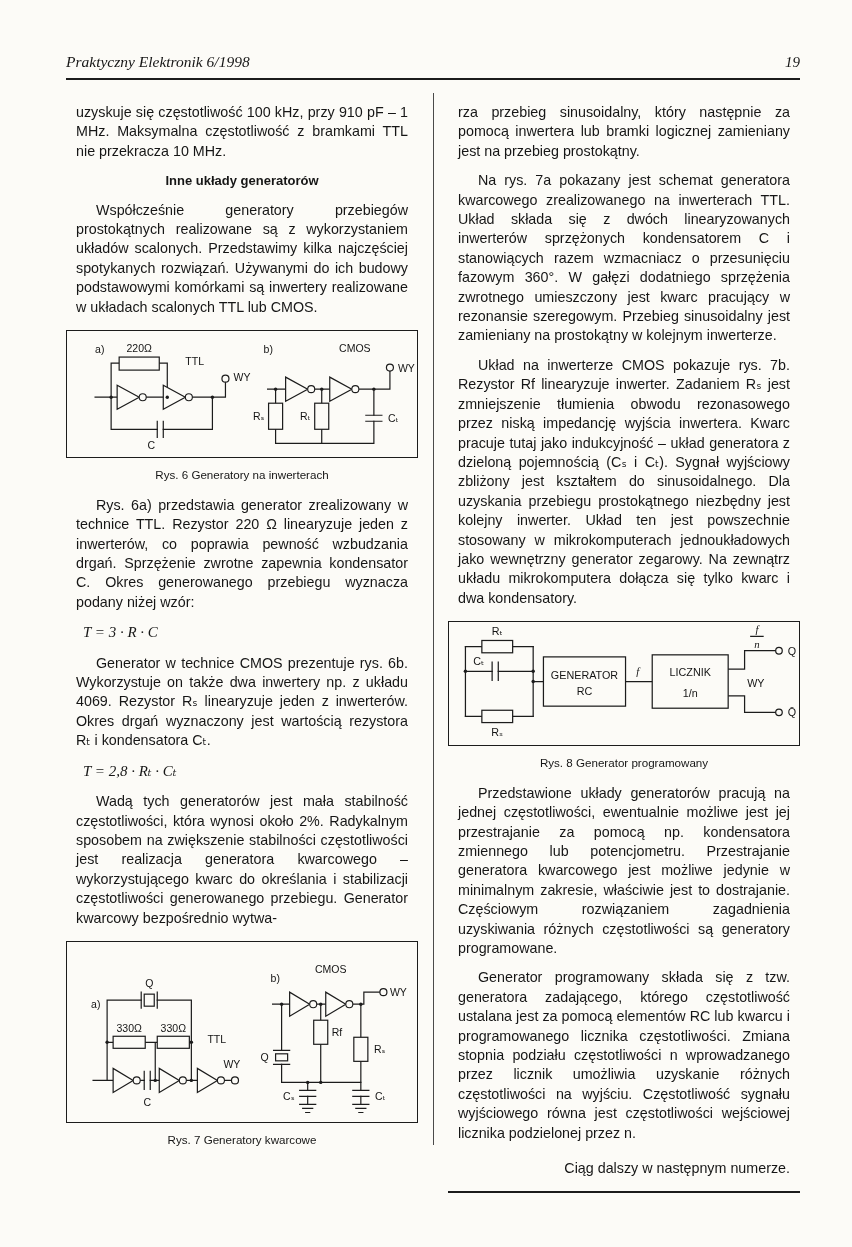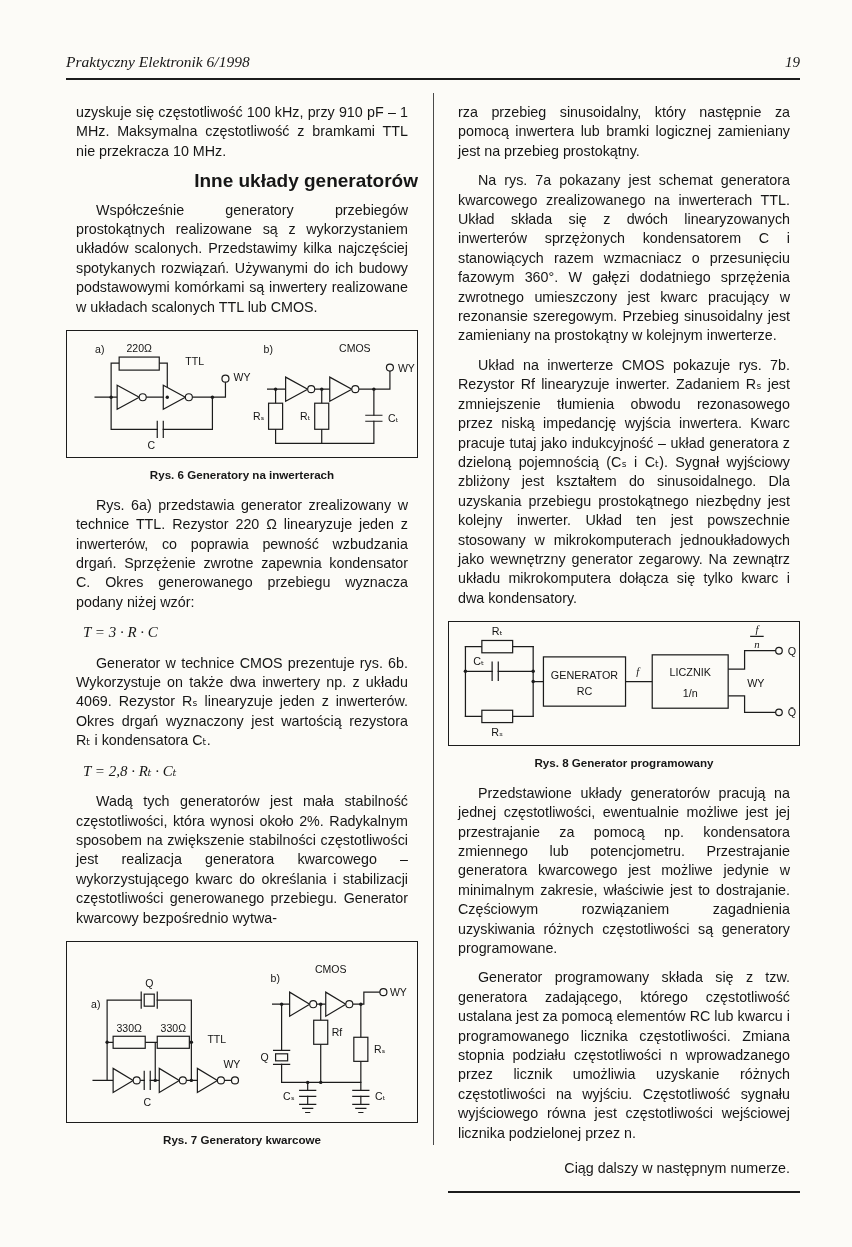--- a/index.html
+++ b/index.html
@@ -8,27 +8,27 @@
   .header{position:absolute;left:66px;right:52px;top:53px;display:flex;justify-content:space-between;
           align-items:baseline;font-family:"Liberation Serif","DejaVu Serif",serif;font-style:italic}
   .journal{font-weight:normal;font-size:15.5px}
   .pagenum{font-size:15px}
   .header-rule{position:absolute;left:66px;right:52px;top:78px;height:2px;background:#1c1c1c}
   .col-divider{position:absolute;left:433px;top:93px;height:1052px;width:1px;background:#4a4a4a}
   .columns{position:absolute;left:66px;top:93px;width:734px;display:flex;justify-content:space-between}
   .col{width:352px;font-size:14.3px;line-height:19.4px;text-align:justify}
   .p{margin:10px}
   .indent{text-indent:20px}
-  .heading{font-size:19px;font-weight:bold;margin:8px 0 7px;text-align:right}
+  .heading{font-size:13px;font-weight:bold;margin:8px 0 7px;text-align:center}
   .formula{font-family:"Liberation Serif","DejaVu Serif",serif;font-style:italic;font-size:15px;
            margin:11px 0 11px 17px;text-align:left}
   figure.figure{margin:13px 0 0 0}
   .figbox{border:1.5px solid #1c1c1c;background:#fcfbf7}
   .figbox svg{display:block;width:100%}
-  .caption{font-size:11.6px;font-weight:bold;text-align:center;margin:7px 0 11px;text-indent:0}
+  .caption{font-size:11.6px;font-weight:normal;text-align:center;margin:7px 0 11px;text-indent:0}
   .closing{margin-top:16px;text-align:right}
   .bottom-rule{margin-top:13px;height:2px;background:#1c1c1c}
   
   svg .w{stroke:#1c1c1c;stroke-width:1.2;fill:none;stroke-linecap:square}
   svg rect.cp{fill:#fcfbf7;stroke:#1c1c1c;stroke-width:1.2}
   svg polygon.inv{fill:#fcfbf7;stroke:#1c1c1c;stroke-width:1.2;stroke-linejoin:miter}
   svg circle.bubble{fill:#fcfbf7;stroke:#1c1c1c;stroke-width:1.1}
   svg circle.term{fill:#fcfbf7;stroke:#1c1c1c;stroke-width:1.2}
   svg circle.dot{fill:#1c1c1c;stroke:none}
   svg text{font-family:"Liberation Sans","DejaVu Sans",sans-serif;font-size:10.5px;fill:#141414}

